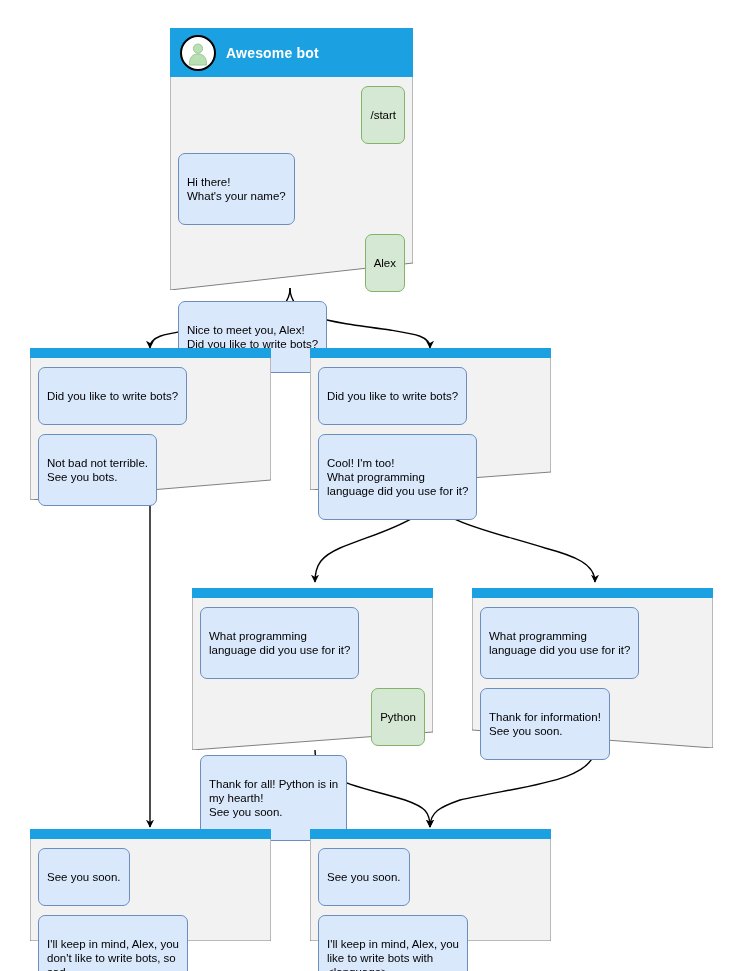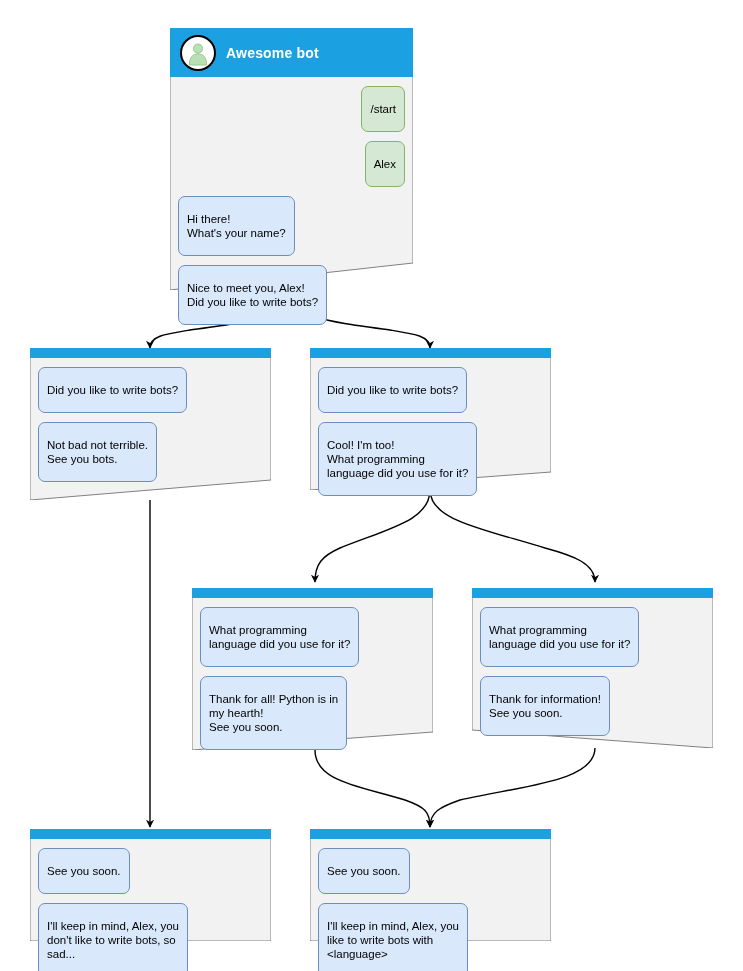--- a/index.html
+++ b/index.html
@@ -75,21 +75,21 @@
     margin-bottom: 9px;
   }
   .row.left  { justify-content: flex-start; }
   .row.right { justify-content: flex-end; }
   .row:last-child { margin-bottom: 0; align-items: center; }
 
   .bubble {
     font-size: 11.5px;
     line-height: 14px;
     color: #000000;
-    padding: 15px 8px;
+    padding: 21px 8px;
     border-radius: 7px;
     white-space: pre-line;
     max-width: 205px;
   }
   .bubble.bot {
     background: #dae8fc;
     border: 1px solid #6c8ebf;
   }
   .bubble.user {
     background: #d5e8d4;
@@ -135,26 +135,26 @@
             <circle cx="13" cy="8.6" r="4.6" fill="#b9dfb4" stroke="#9cc894" stroke-width="1"></circle>
             <path d="M 4.4 25 C 4.4 16.5 8.2 14 13 14 C 17.8 14 21.6 16.5 21.6 25 Z" fill="#b9dfb4" stroke="#9cc894" stroke-width="1"></path>
           </svg>
         </div>
         <span class="bot-title">Awesome bot</span>
       </div>
       <div class="body">
         <div class="row right">
           <div class="bubble user">/start</div>
         </div>
+        <div class="row left">
+          <div class="bubble bot">Hi there!
+What's your name?</div>
+        </div>
         <div class="row right">
           <div class="bubble user">Alex</div>
-        </div>
-        <div class="row left">
-          <div class="bubble bot">Hi there!
-What's your name?</div>
         </div>
         <div class="row left">
           <div class="bubble bot">Nice to meet you, Alex!
 Did you like to write bots?</div>
         </div>
       </div>
     </div>
   </div>
 
   <div class="card" style="left:30px; top:348px; width:241px; height:152px;">
@@ -201,20 +201,23 @@
       <path d="M 0 0 L 241 0 L 241 144 L 0 162 Z" fill="#f2f2f2" stroke="#808080" stroke-width="1"></path>
       <path d="M 0 0 L 241 0 L 241 10 L 0 10 Z" fill="#1ba1e2" stroke="none"></path>
     </svg>
     <div class="card-inner">
       <div class="hdr-small"></div>
       <div class="body">
         <div class="row left">
           <div class="bubble bot">What programming
 language did you use for it?</div>
         </div>
+        <div class="row right">
+          <div class="bubble user">Python</div>
+        </div>
         <div class="row left">
           <div class="bubble bot">Thank for all! Python is in
 my hearth!
 See you soon.</div>
         </div>
       </div>
     </div>
   </div>
 
   <div class="card" style="left:472px; top:588px; width:241px; height:160px;">

